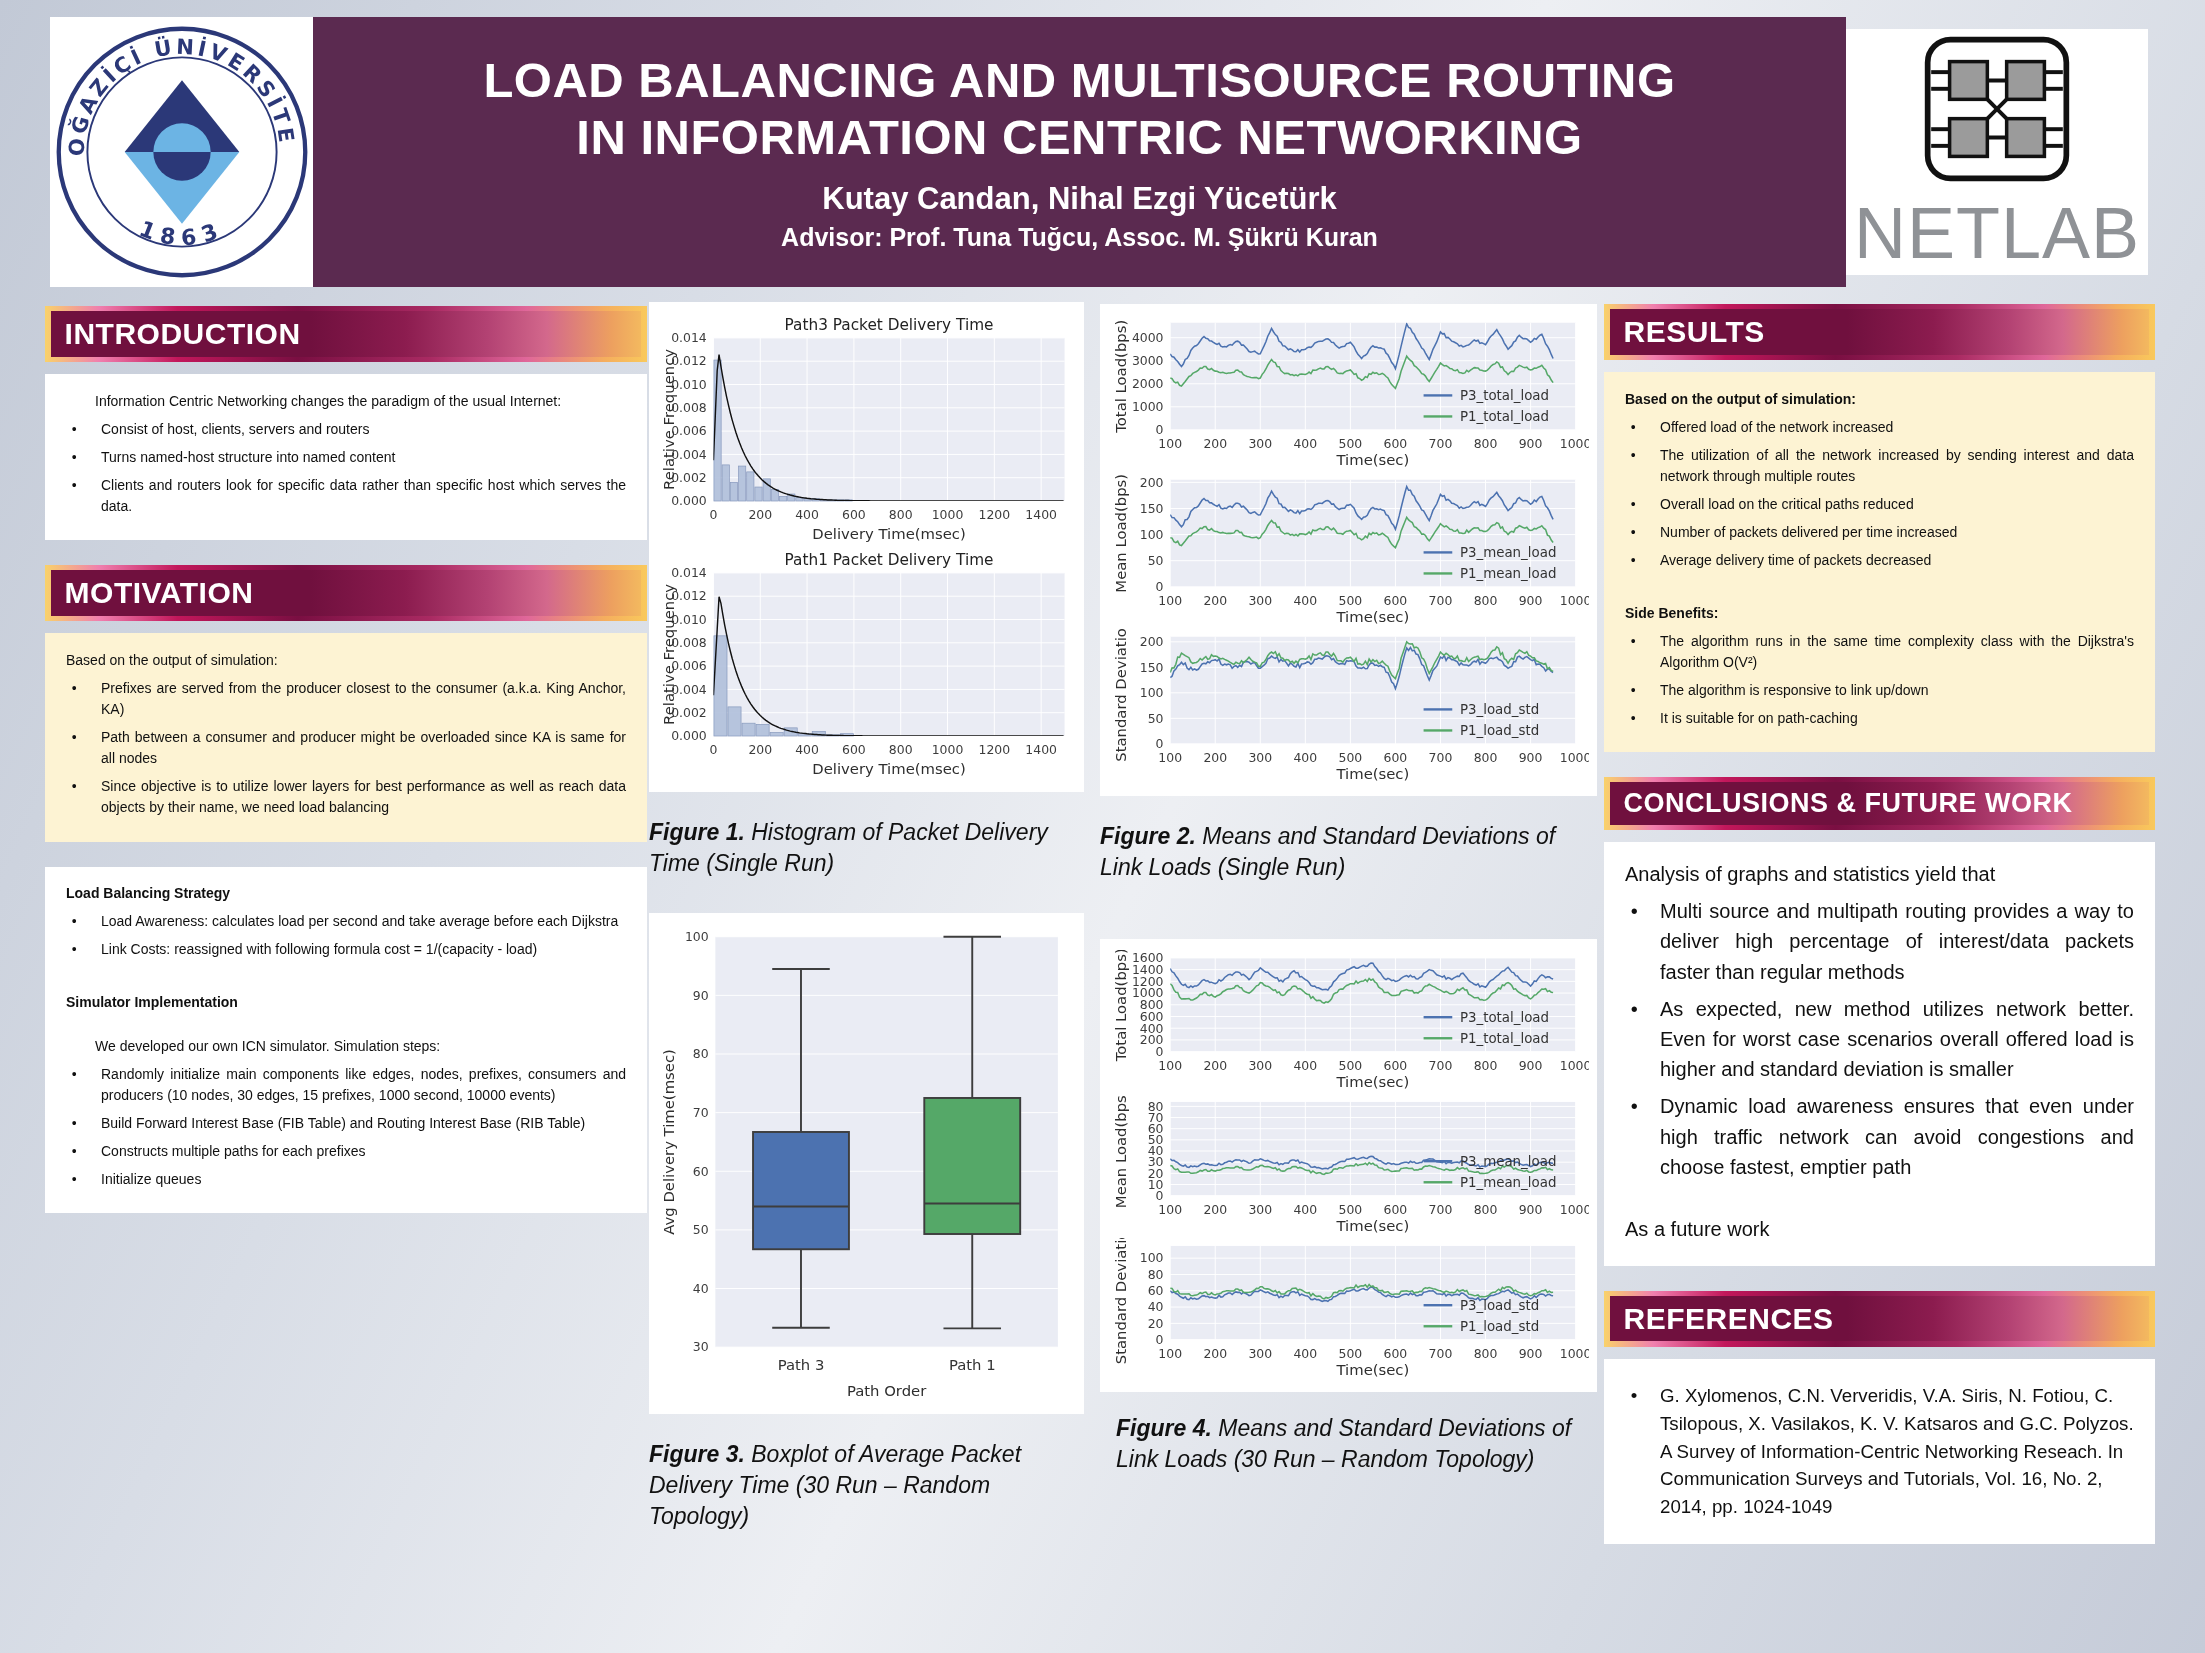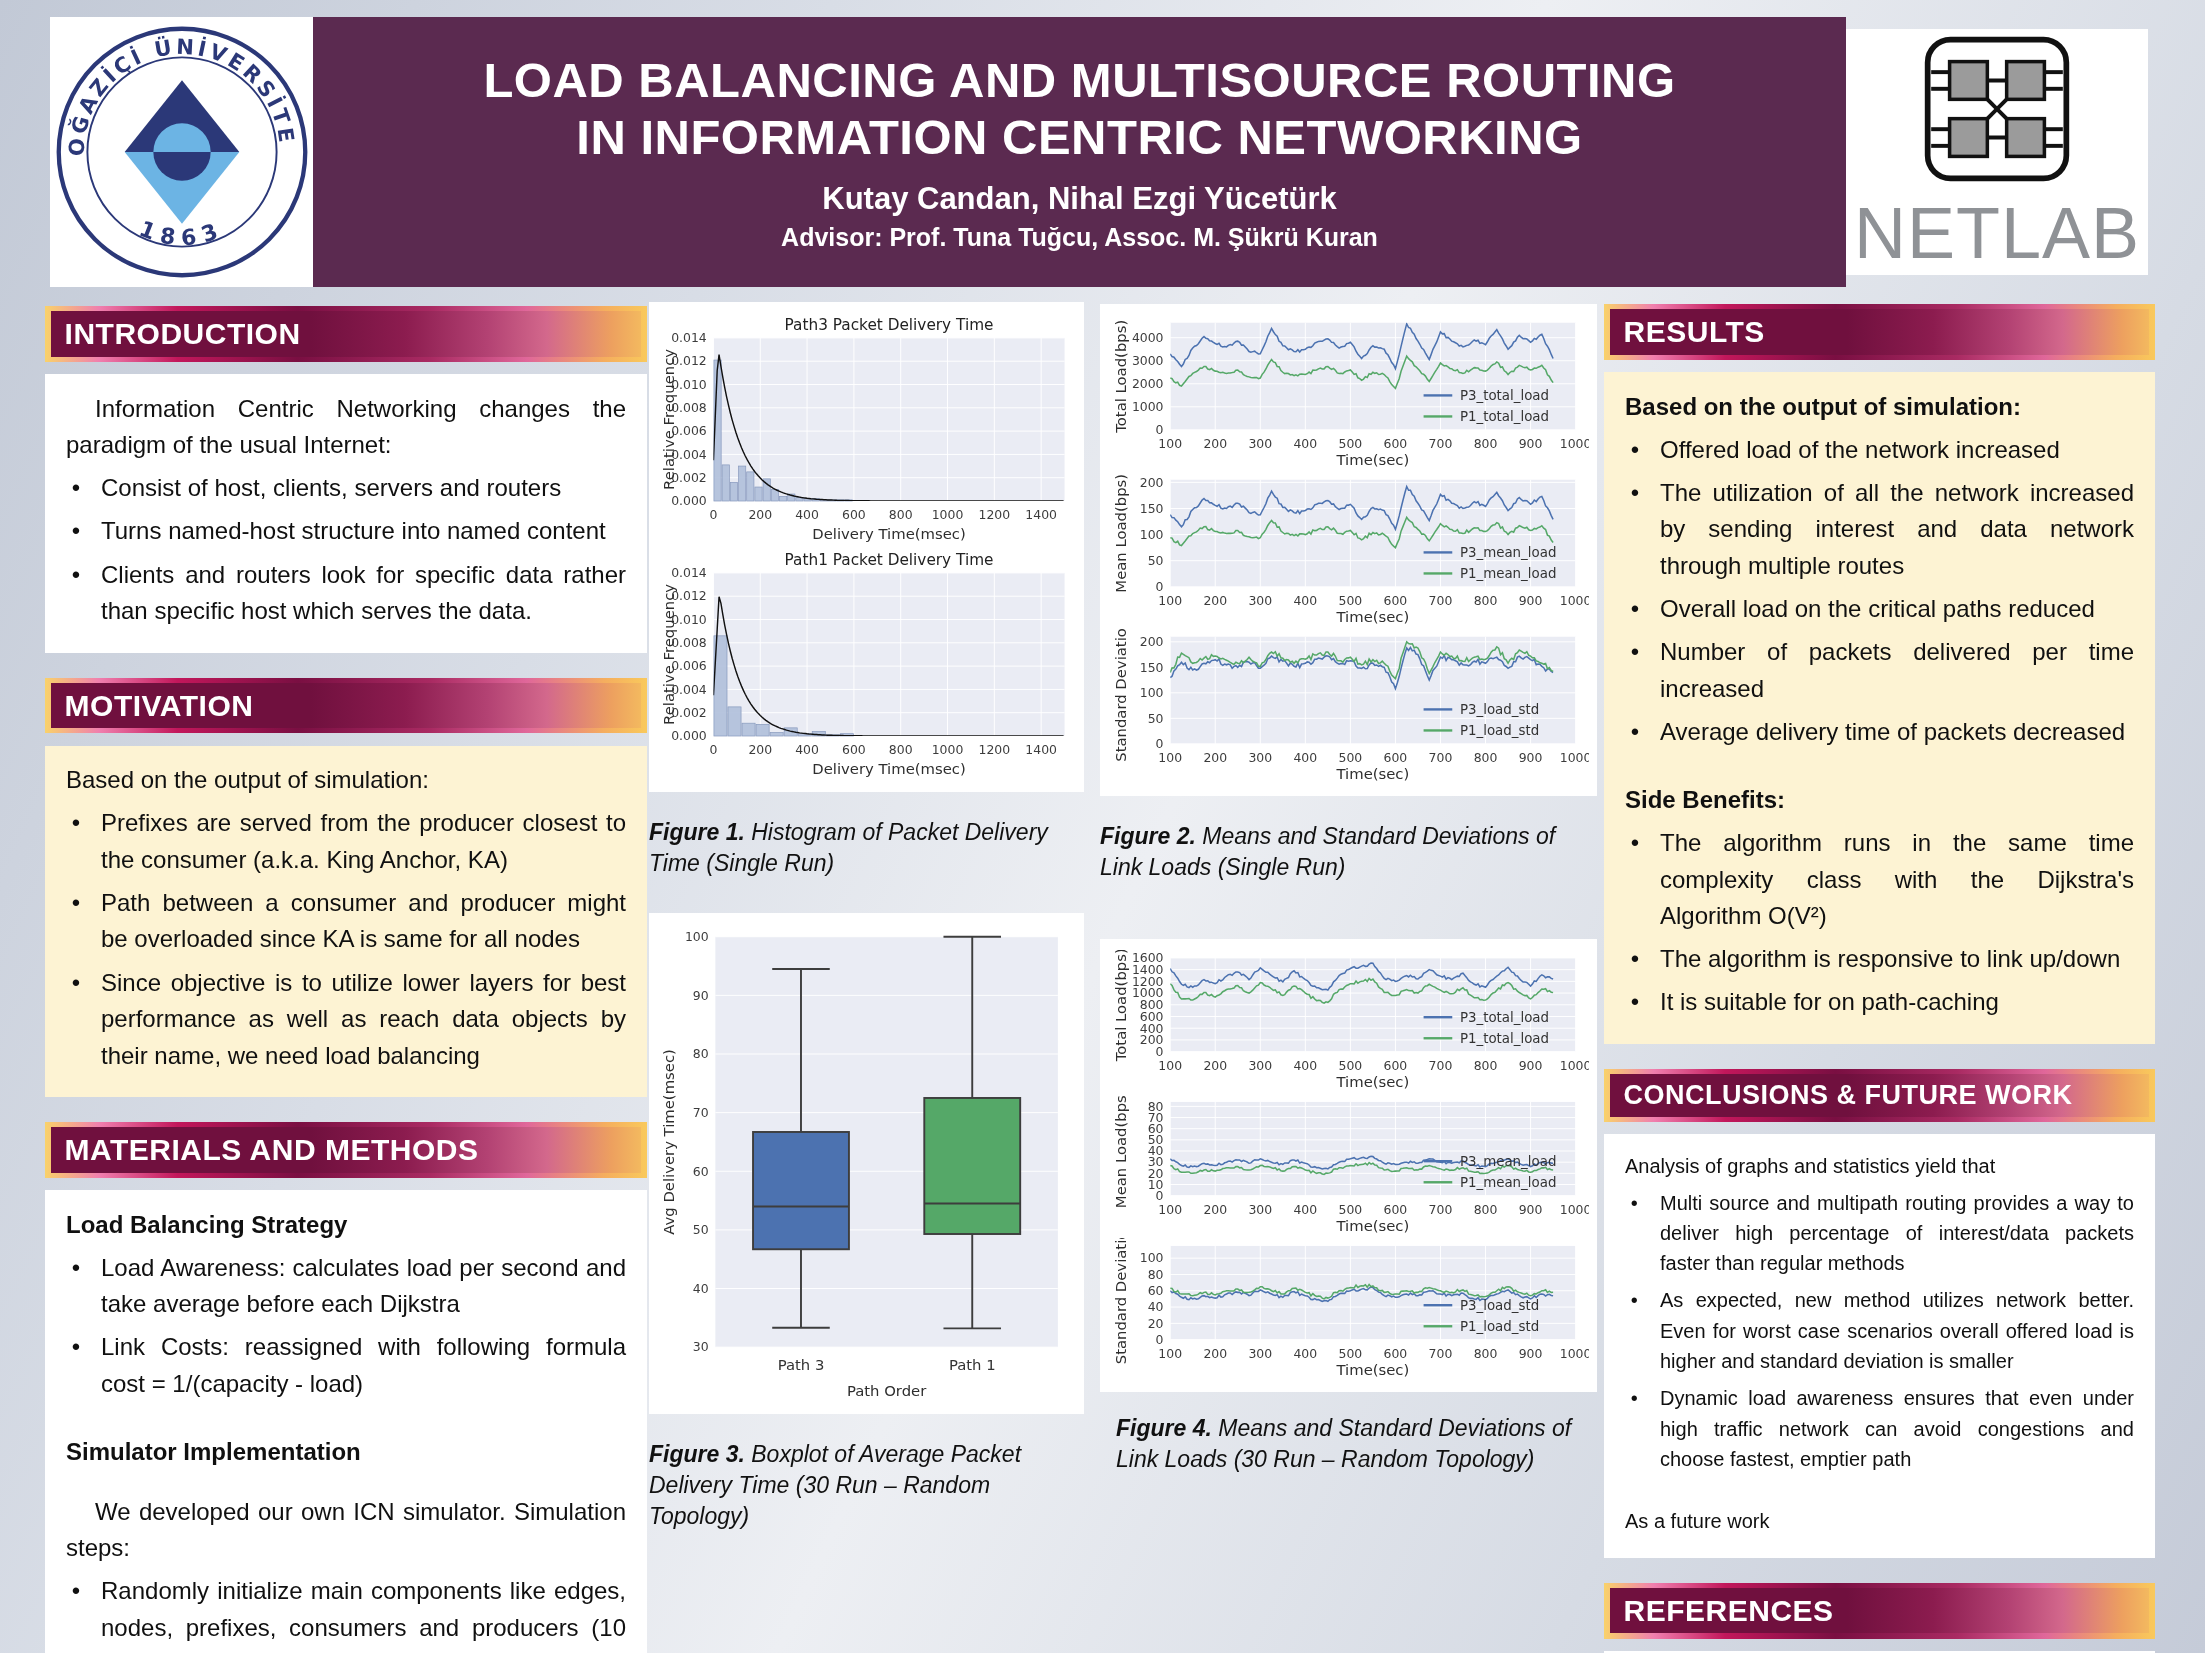--- a/index.html
+++ b/index.html
@@ -18,21 +18,21 @@
   
   .col{position:absolute;}
   .col-left{left:45px;top:306px;width:602px;}
   .col-midleft{left:649px;top:302px;width:435px;}
   .col-midright{left:1100px;top:304px;width:497px;}
   .col-right{left:1604px;top:304px;width:551px;}
   
   .sec-h{background:linear-gradient(90deg,#f9d26a 0%,#f07fae 9%,#c2175b 22%,#7a0f42 42%,#a92a62 64%,#e0679a 80%,#f5ae5e 93%,#f9c95c 100%);padding:5.3px 6.2px;margin-bottom:12.4px;}
   .sec-h-inner{background:linear-gradient(90deg,#70103e 0%,#70103e 44%,#8c1c4f 60%,#b34273 74%,#d3688c 84%,#eda05f 95%,#f3b95f 100%);color:#fff;font-weight:bold;font-size:30px;padding:5.7px 13.4px;letter-spacing:0.5px;}
   
-  .sec-body{background:#fff;padding:16.3px 21px;font-size:24px;line-height:1.52;color:#101010;text-align:justify;margin-bottom:25px;}
+  .sec-body{background:#fff;padding:16.3px 21px;font-size:14px;line-height:1.52;color:#101010;text-align:justify;margin-bottom:25px;}
   .sec-body.cream{background:#fdf3d3;}
   .sec-body p{margin:0 0 4.8px 0;}
   .sec-body ul{list-style:none;margin:0;padding:0;}
   .sec-body li{position:relative;padding-left:35px;margin:6.7px 0;}
   .sec-body li:before{content:"\2022";position:absolute;left:5.7px;}
   .subhead{font-weight:bold;}
   .gap{height:25px;}
   .refs{font-size:18.7px;line-height:1.48;text-align:left;}
   
   .panel{background:#fff;padding:10.5px 6.7px;}
@@ -120,23 +120,20 @@
       </div>
     <div class="sec-body cream">
       <p>Based on the output of simulation:</p>
       <ul>
         <li>Prefixes are served from the producer closest to the consumer (a.k.a. King Anchor, KA)</li>
         <li>Path between a consumer and producer might be overloaded since KA is same for all nodes</li>
         <li>Since objective is to utilize lower layers for best performance as well as reach data objects by their name, we need load balancing</li>
       </ul>
     </div>
 
-    <div class="sec-h">
-        <div class="sec-h-inner">MATERIALS AND METHODS</div>
-      </div>
     <div class="sec-body">
       <p class="subhead">Load Balancing Strategy</p>
       <ul>
         <li>Load Awareness: calculates load per second and take average before each Dijkstra</li>
         <li>Link Costs: reassigned with following formula cost = 1/(capacity - load)</li>
       </ul>
       <div class="gap"></div>
       <p class="subhead">Simulator Implementation</p>
       <p style="text-indent:29px;margin-top:23px;">We developed our own ICN simulator. Simulation steps:</p>
       <ul>

